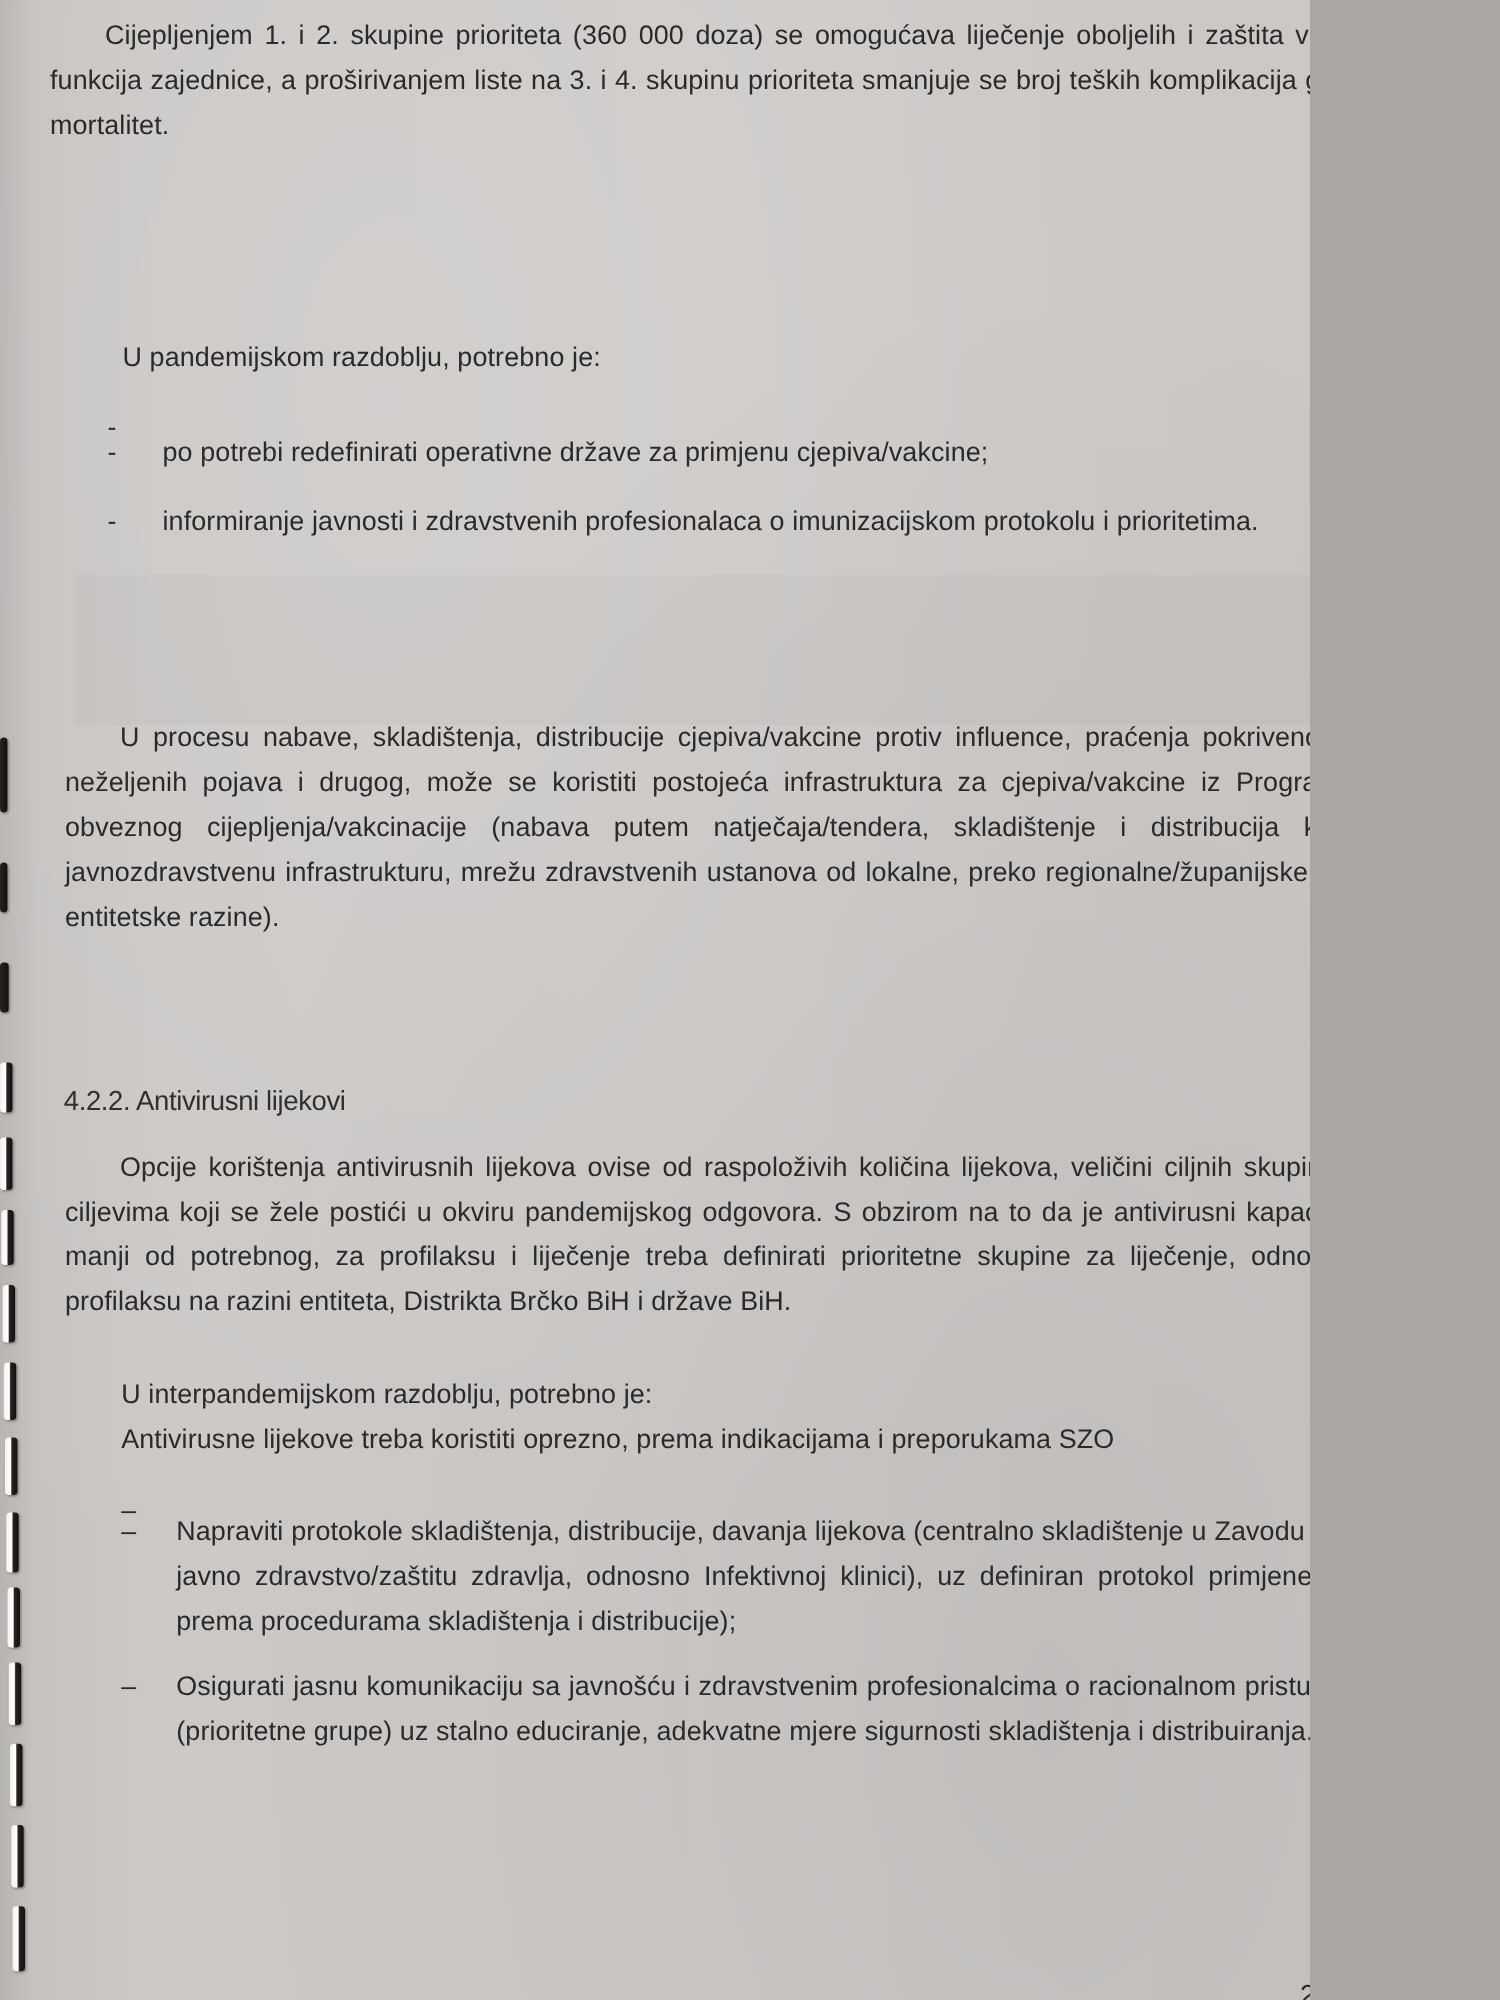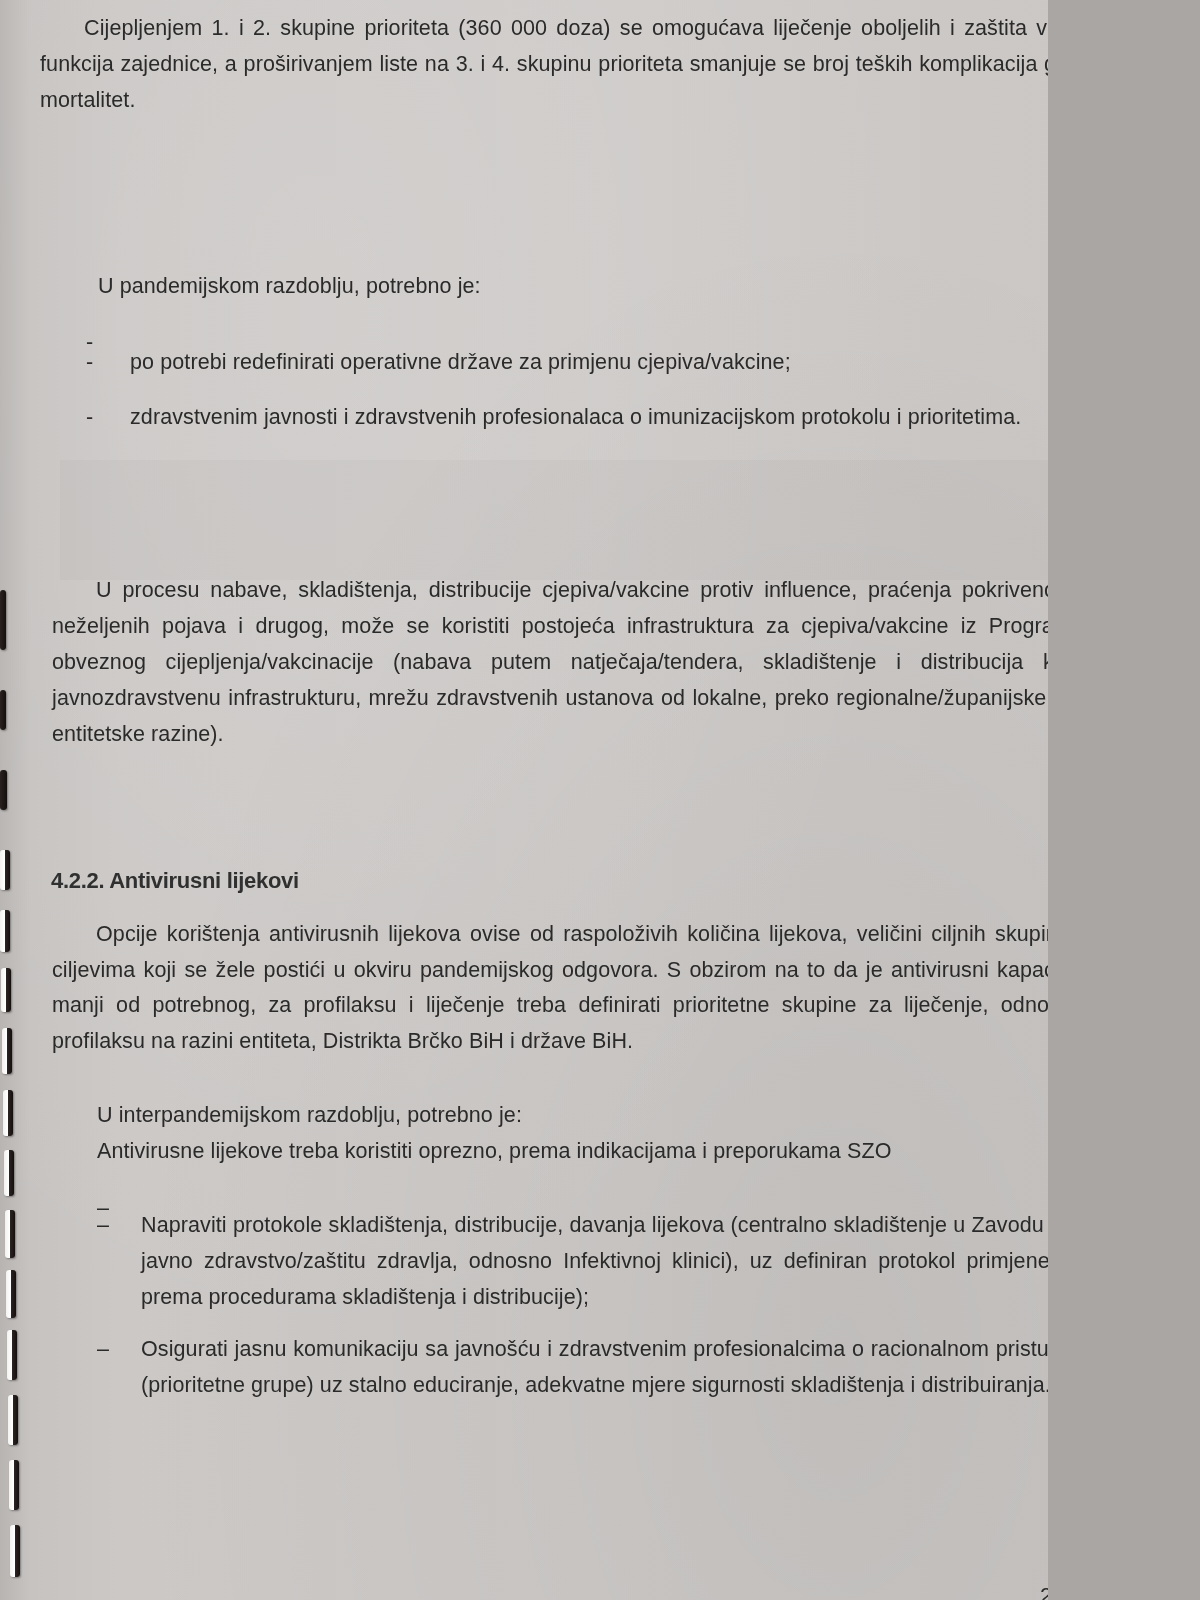--- a/index.html
+++ b/index.html
@@ -72,21 +72,21 @@
       padding-left: 44px;
       text-align: justify;
     }
     .bullet .dash {
       position: absolute;
       left: 0;
       top: 0;
     }
     .heading {
       position: absolute;
-      font-weight: bold;
+      font-weight: normal;
       font-size: 22px;
       color: #303030;
       letter-spacing: -0.3px;
     }
     .page-number {
       position: absolute;
       font-size: 22px;
       color: #2b2a2a;
     }
   </style>
@@ -126,21 +126,21 @@
   <div class="text" style="left:86px;top:324px;width:1020px;">
     <div class="bullet">
       <span class="dash">-</span>
     </div>
     <div class="bullet" style="margin-top:20px;">
       <span class="dash">-</span>
       <span>po potrebi redefinirati operativne države za primjenu cjepiva/vakcine;</span>
     </div>
     <div class="bullet" style="margin-top:19px;">
       <span class="dash">-</span>
-      <span>zdravstvenim javnosti i zdravstvenih profesionalaca o imunizacijskom protokolu i prioritetima.</span>
+      <span>informiranje javnosti i zdravstvenih profesionalaca o imunizacijskom protokolu i prioritetima.</span>
     </div>
   </div>
 
   <div class="text" style="left:52px;top:572px;width:1032px;">
     <p class="para indent">U procesu nabave, skladištenja, distribucije cjepiva/vakcine protiv influence, praćenja pokrivenosti, neželjenih pojava i drugog, može se koristiti postojeća infrastruktura za cjepiva/vakcine iz Programa obveznog cijepljenja/vakcinacije (nabava putem natječaja/tendera, skladištenje i distribucija kroz javnozdravstvenu infrastrukturu, mrežu zdravstvenih ustanova od lokalne, preko regionalne/županijske, do entitetske razine).</p>
   </div>
 
   <div class="heading" style="left:51px;top:868px;">4.2.2. Antivirusni lijekovi</div>
 
   <div class="text" style="left:52px;top:917px;width:1032px;line-height:35.5px;">

